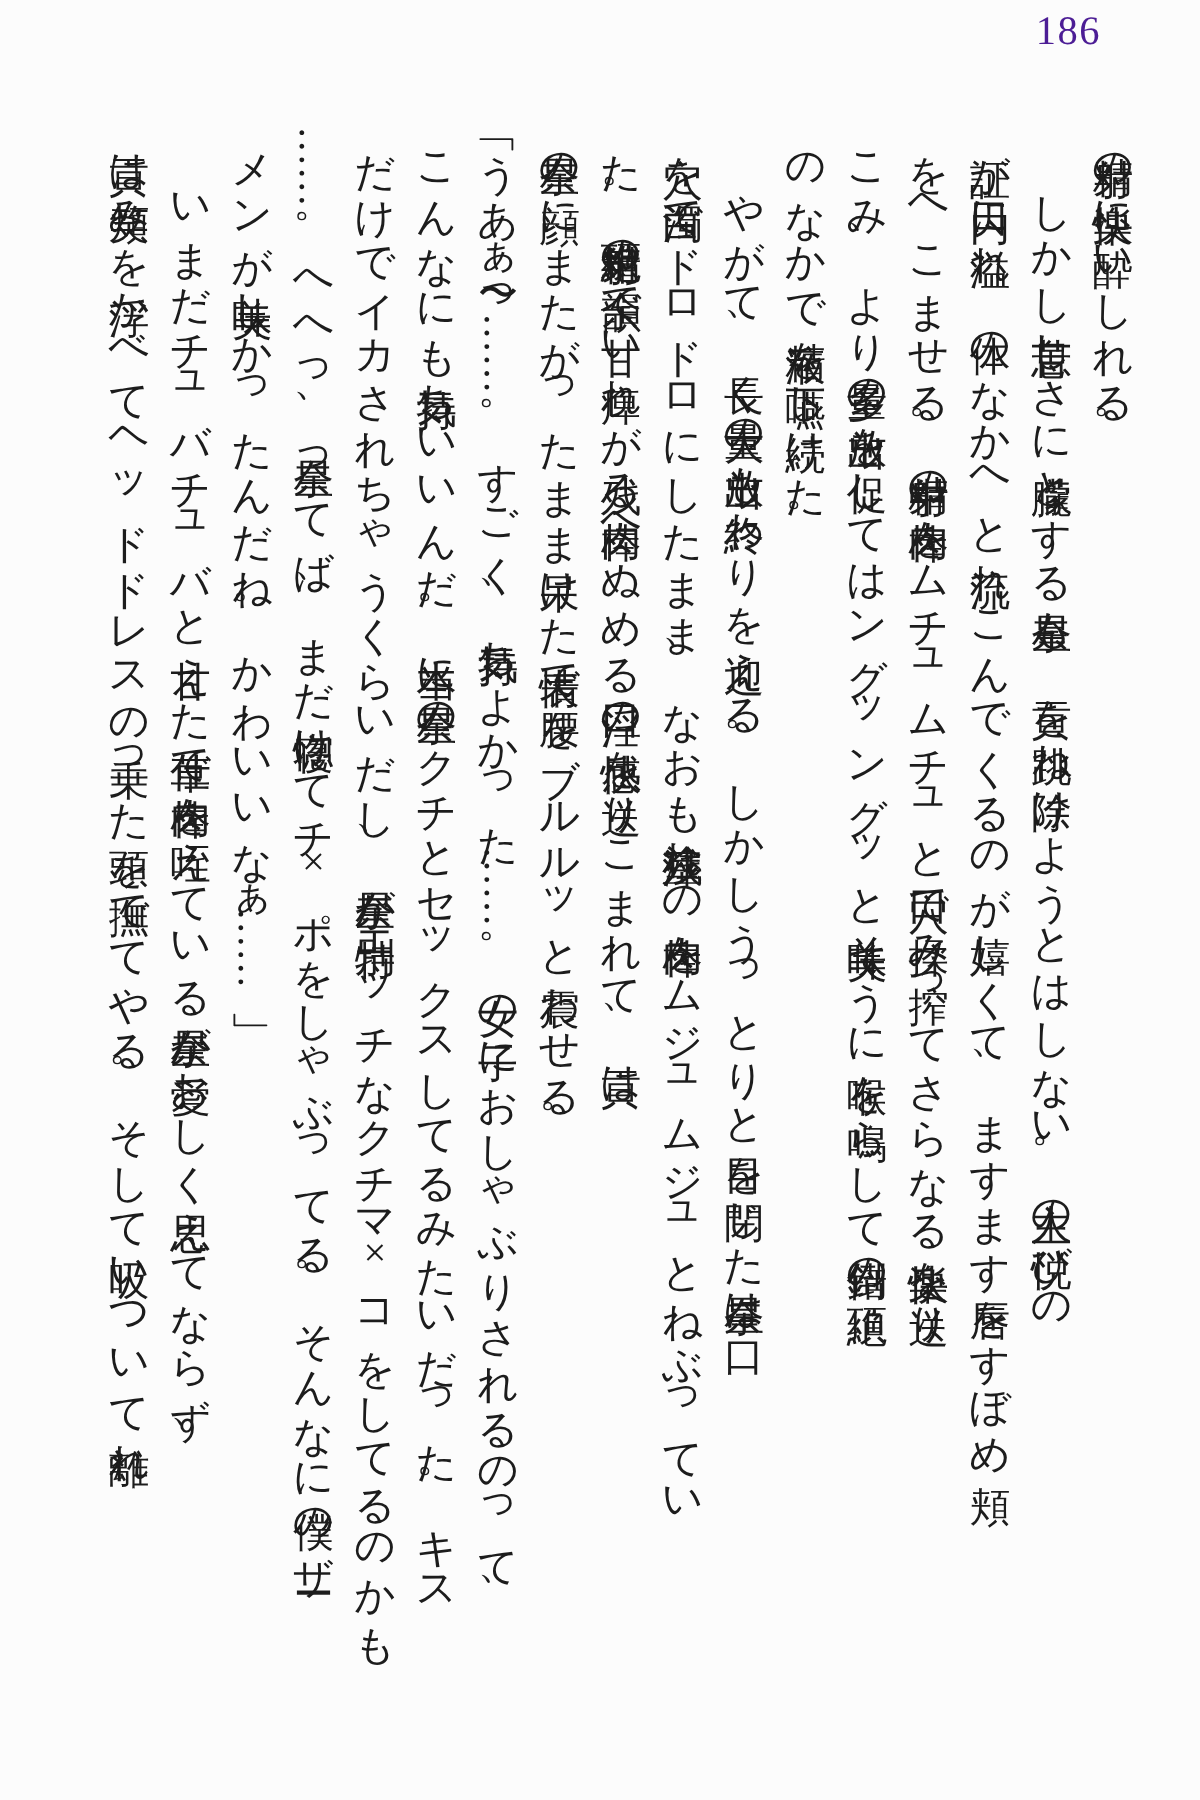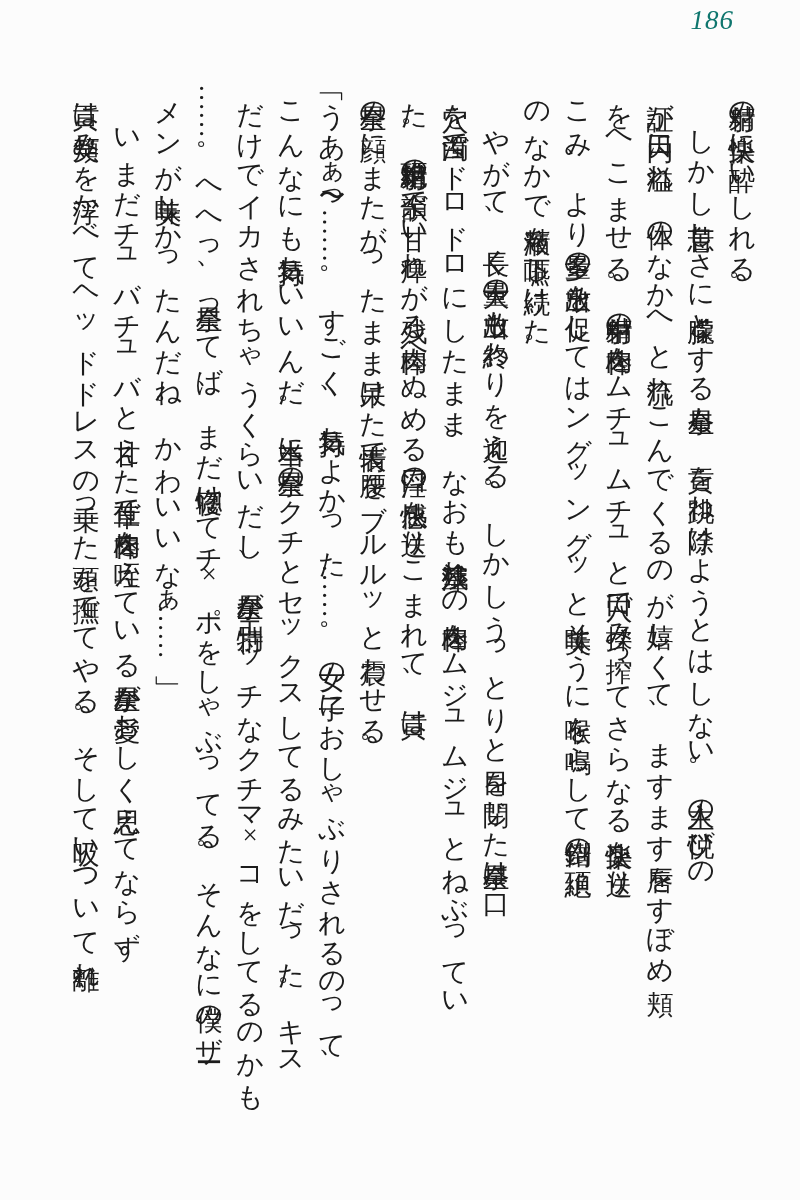--- a/index.html
+++ b/index.html
@@ -16,22 +16,21 @@
     height: 1200px;
     background: #fcfcfc;
     font-family: "Liberation Serif", "DejaVu Serif", serif;
     color: #1c1c1c;
   }
   .page-number {
     position: absolute;
     top: 5px;
     right: 66px;
     font-size: 27px;
-    font-style: italic;
-    color: #0f766e;
+    color: #4c1d95;
     letter-spacing: 1px;
   }
   .text-block {
     position: absolute;
     top: 84px;
     right: 38px;
     height: 1085px;
     writing-mode: vertical-rl;
     -webkit-writing-mode: vertical-rl;
     text-orientation: mixed;

